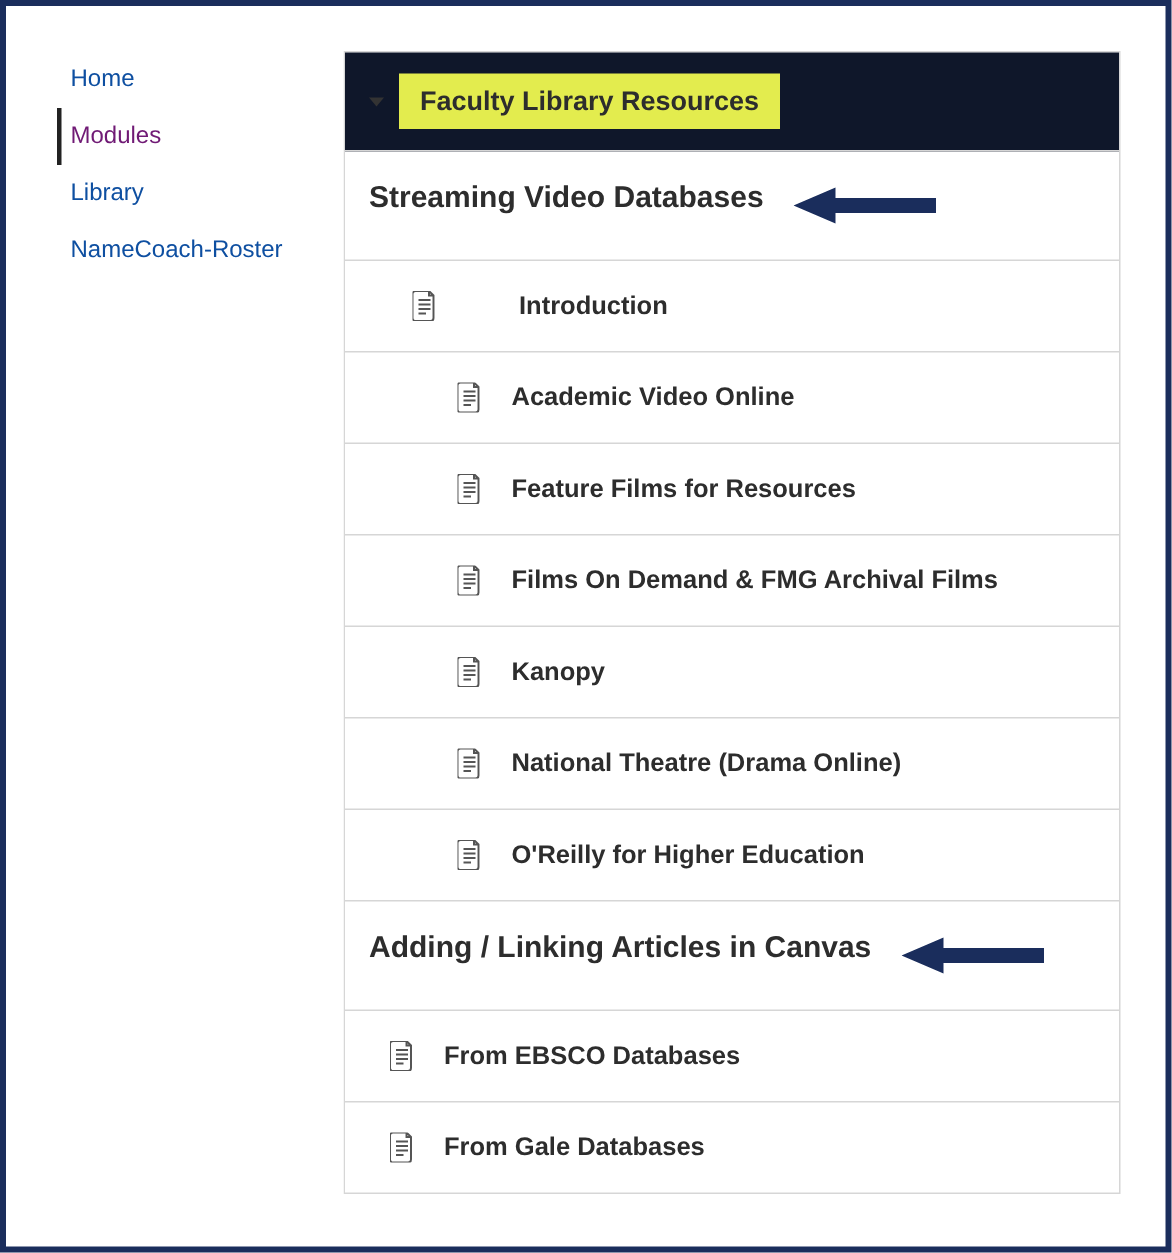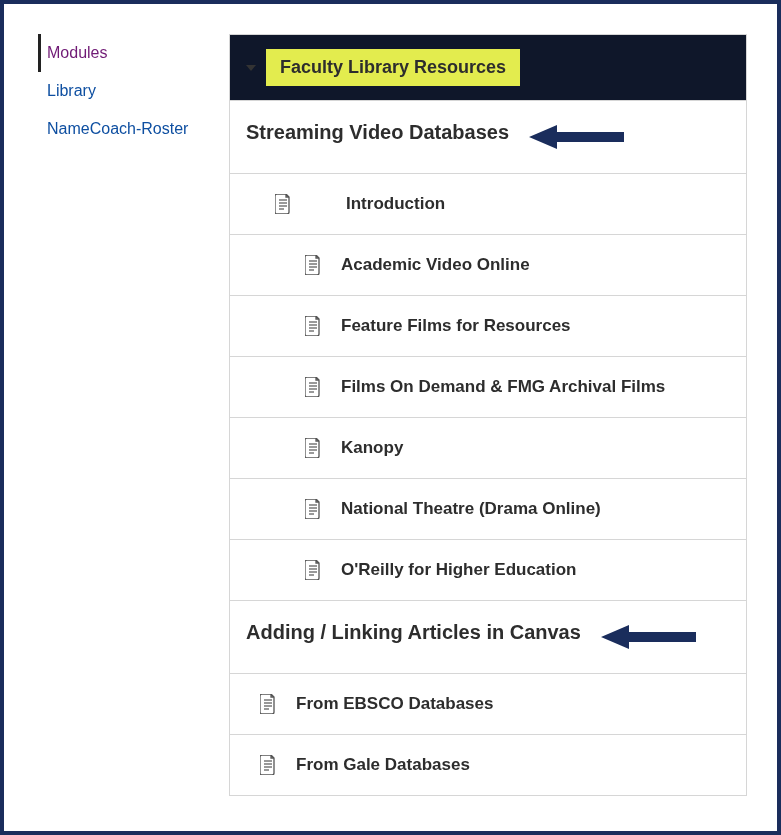--- a/index.html
+++ b/index.html
@@ -112,20 +112,23 @@
     }
     .arrow svg {
       display: block;
     }
   </style>
 </head>
 <body>
 
 <div class="container">
   <div class="sidebar">
+    <div class="sidebar-item">
+      <span>Home</span>
+    </div>
     <div class="sidebar-item active">
       <span>Modules</span>
     </div>
     <div class="sidebar-item">
       <span>Library</span>
     </div>
     <div class="sidebar-item">
       <span>NameCoach-Roster</span>
     </div>
   </div>

